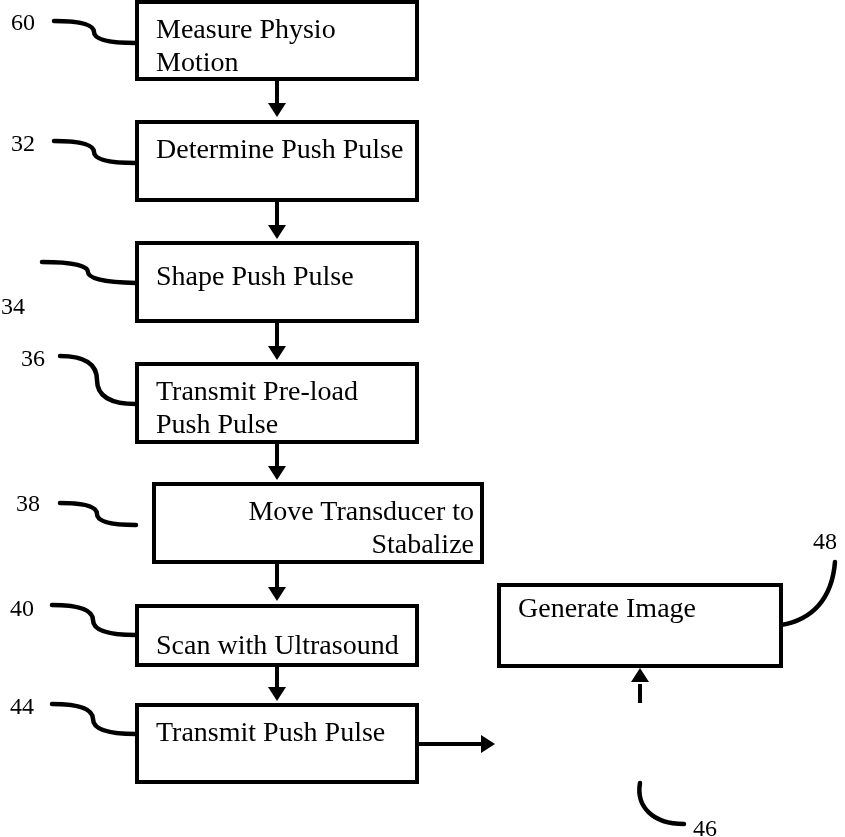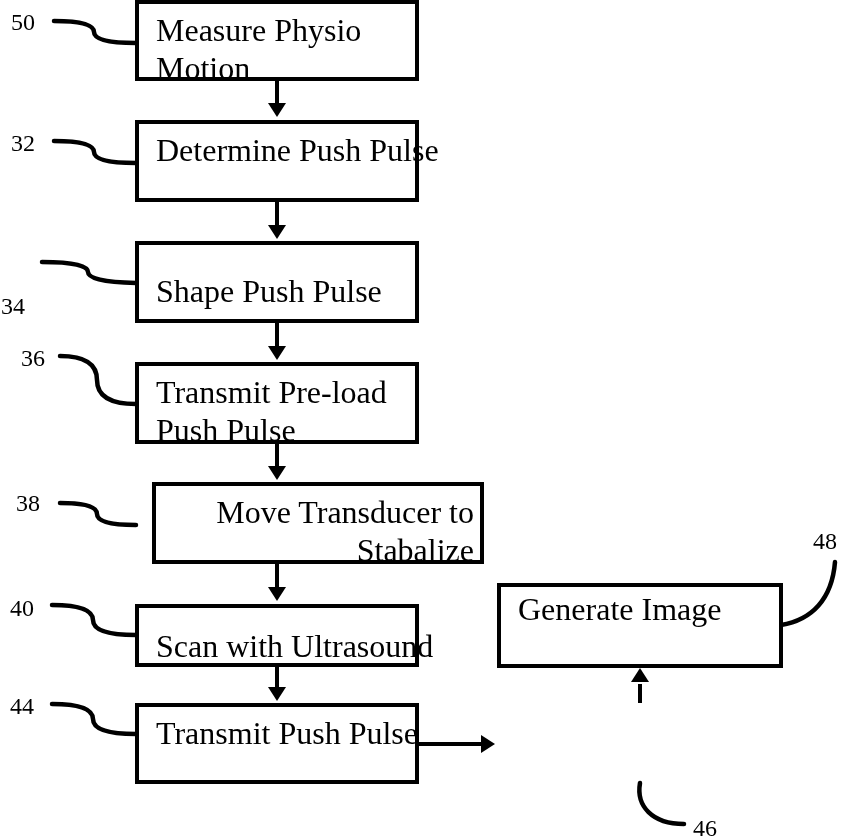--- a/index.html
+++ b/index.html
@@ -28,35 +28,35 @@
     fill: none;
   }
   .connectors line { stroke-width: 4; }
   .connectors path.leader { stroke-width: 4.5; stroke-linecap: round; }
   .connectors polygon { fill: #000000; stroke: none; }
   .box {
     position: absolute;
     box-sizing: border-box;
     border: 4px solid #000000;
     background: #ffffff;
-    font-size: 32px;
+    font-size: 28px;
     line-height: 1.18;
     padding: 8px 6px 0 17px;
     overflow: visible;
   }
   .box.nowrap { white-space: nowrap; }
   .ref {
     position: absolute;
     font-size: 24px;
     line-height: 1;
   }
   
   .b1 { left: 135px; top: 0px;   width: 284px; height: 81px; }
   .b2 { left: 135px; top: 120px; width: 284px; height: 82px; }
-  .b3 { left: 135px; top: 241px; width: 284px; height: 82px; padding-top: 28px; }
+  .b3 { left: 135px; top: 241px; width: 284px; height: 82px; padding-top: 14px; }
   .b4 { left: 135px; top: 362px; width: 284px; height: 82px; }
   .b5 { left: 152px; top: 482px; width: 332px; height: 82px; text-align: right; }
   .b6 { left: 135px; top: 604px; width: 284px; height: 63px; padding-top: 20px; }
   .b7 { left: 135px; top: 703px; width: 284px; height: 81px; }
   
   .b8 { left: 497px; top: 583px; width: 286px; height: 85px; padding-top: 4px; }
   .b9 { left: 497px; top: 704px; width: 286px; height: 80px; padding-top: 8px; }
   
   .r30 { left: 11px;  top: 10px;  }
   .r32 { left: 11px;  top: 131px; }
@@ -139,21 +139,21 @@
   <div class="box b6 nowrap">
     <span>Scan with Ultrasound</span>
   </div>
   <div class="box b7 nowrap">
     <span>Transmit Push Pulse</span>
   </div>
   <div class="box b8 nowrap">
     <span>Generate Image</span>
   </div>
 
-  <div class="ref r30">50</div>
+  <div class="ref r30">60</div>
   <div class="ref r32">32</div>
   <div class="ref r34">34</div>
   <div class="ref r36">36</div>
   <div class="ref r38">38</div>
   <div class="ref r40">40</div>
   <div class="ref r44">44</div>
   <div class="ref r48">48</div>
   <div class="ref r46">46</div>
 
 </div>

